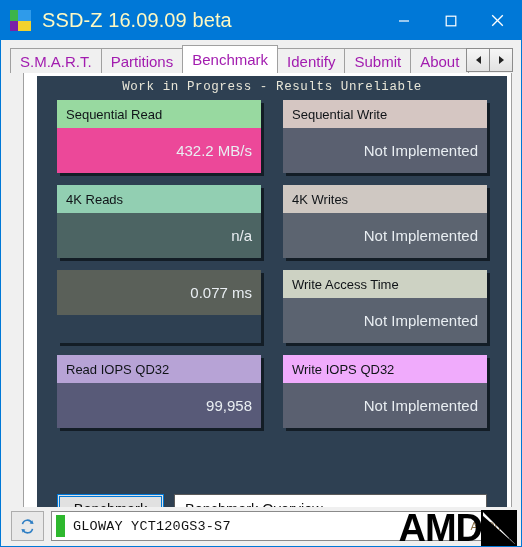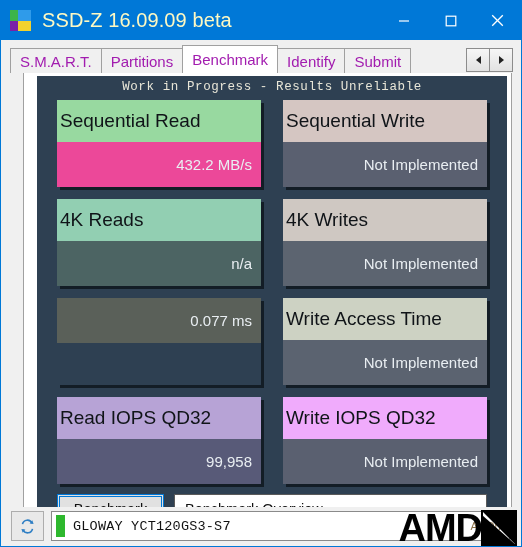--- a/index.html
+++ b/index.html
@@ -167,25 +167,25 @@
     grid-template-columns: 1fr 1fr;
     column-gap: 22px;
     row-gap: 12px;
     padding: 3px 20px 0 20px;
   }
   .card {
     position: relative;
     box-shadow: 3px 3px 0 0 #131d26;
   }
   .card-head {
-    height: 42px;
-    display: flex;
-    align-items: center;
-    padding-left: 3px;
-    font-size: 19px;
+    height: 28px;
+    display: flex;
+    align-items: center;
+    padding-left: 9px;
+    font-size: 13px;
     color: #101418;
     white-space: nowrap;
     overflow: hidden;
   }
   .card-body {
     height: 45px;
     display: flex;
     align-items: center;
     justify-content: flex-end;
     padding-right: 9px;
@@ -366,20 +366,21 @@
       </div>
     </div>
   </div>
 
   <div class="tabstrip">
     <div class="tab">S.M.A.R.T.</div>
     <div class="tab">Partitions</div>
     <div class="tab active">Benchmark</div>
     <div class="tab">Identify</div>
     <div class="tab">Submit</div>
+    <div class="tab">About</div>
 
     <div class="tab-spinner">
       <div class="spin-btn">
         <span class="tri tri-left"></span>
       </div>
       <div class="spin-btn">
         <span class="tri tri-right"></span>
       </div>
     </div>
   </div>

